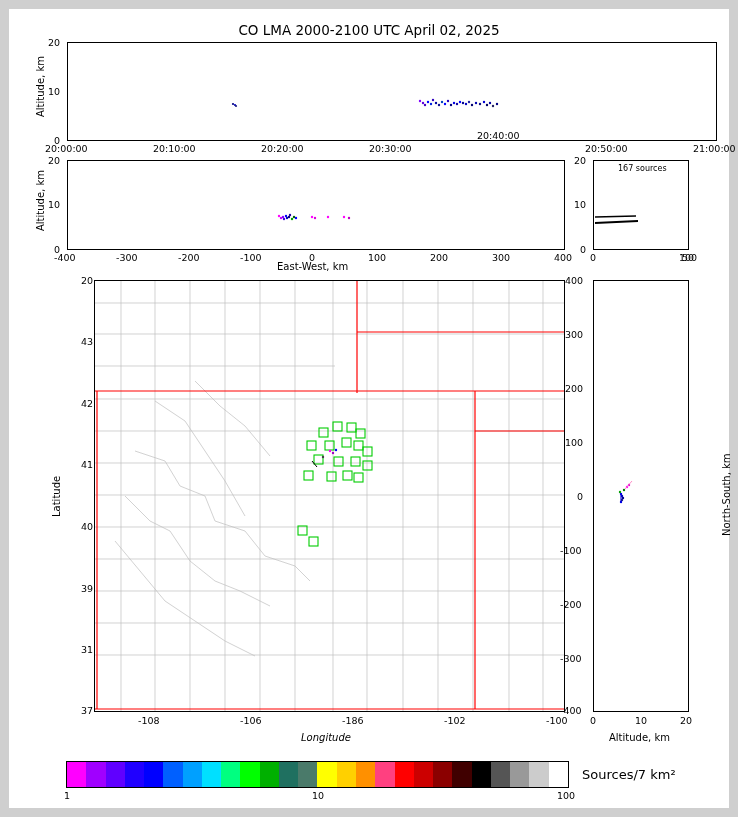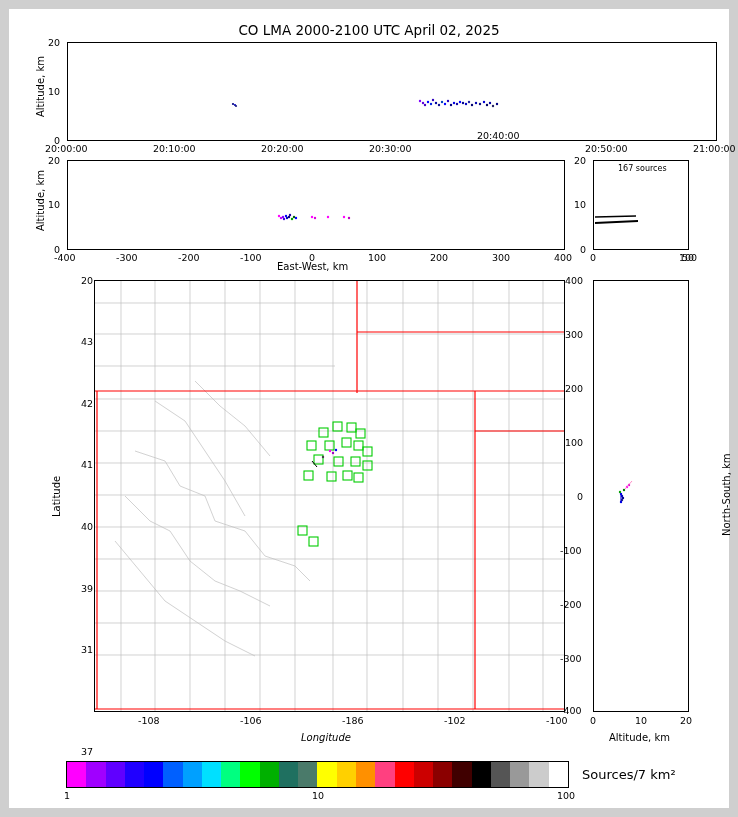--- a/index.html
+++ b/index.html
@@ -202,21 +202,21 @@
       <g>
         <circle cx="235" cy="170" r="1.2" fill="#ff00ff"></circle>
         <circle cx="238" cy="172" r="1.2" fill="#a000c0"></circle>
         <circle cx="241" cy="169" r="1.2" fill="#0000ff"></circle>
         <circle cx="228" cy="176" r="1.2" fill="#404040"></circle>
       </g>
       <path d="M217 180 L222 186" stroke="#000000" stroke-width="1" fill="none"></path>
     </svg>
   </div>
   <div class="ax-lbl rot" style="left:42px;top:508px;">Latitude</div>
-  <div class="tick-lbl" style="left:72px;top:696px;margin-top:41px;">37</div>
+  <div class="tick-lbl" style="left:72px;top:696px;">37</div>
   <div class="tick-lbl" style="left:72px;top:635px;">31</div>
   <div class="tick-lbl" style="left:72px;top:574px;">39</div>
   <div class="tick-lbl" style="left:72px;top:512px;">40</div>
   <div class="tick-lbl" style="left:72px;top:450px;">41</div>
   <div class="tick-lbl" style="left:72px;top:389px;">42</div>
   <div class="tick-lbl" style="left:72px;top:327px;">43</div>
   <div class="tick-lbl" style="left:72px;top:266px;">20</div>
   <div class="tick-lbl" style="left:129px;top:706px;">-108</div>
   <div class="tick-lbl" style="left:231px;top:706px;">-106</div>
   <div class="tick-lbl" style="left:333px;top:706px;">-186</div>

